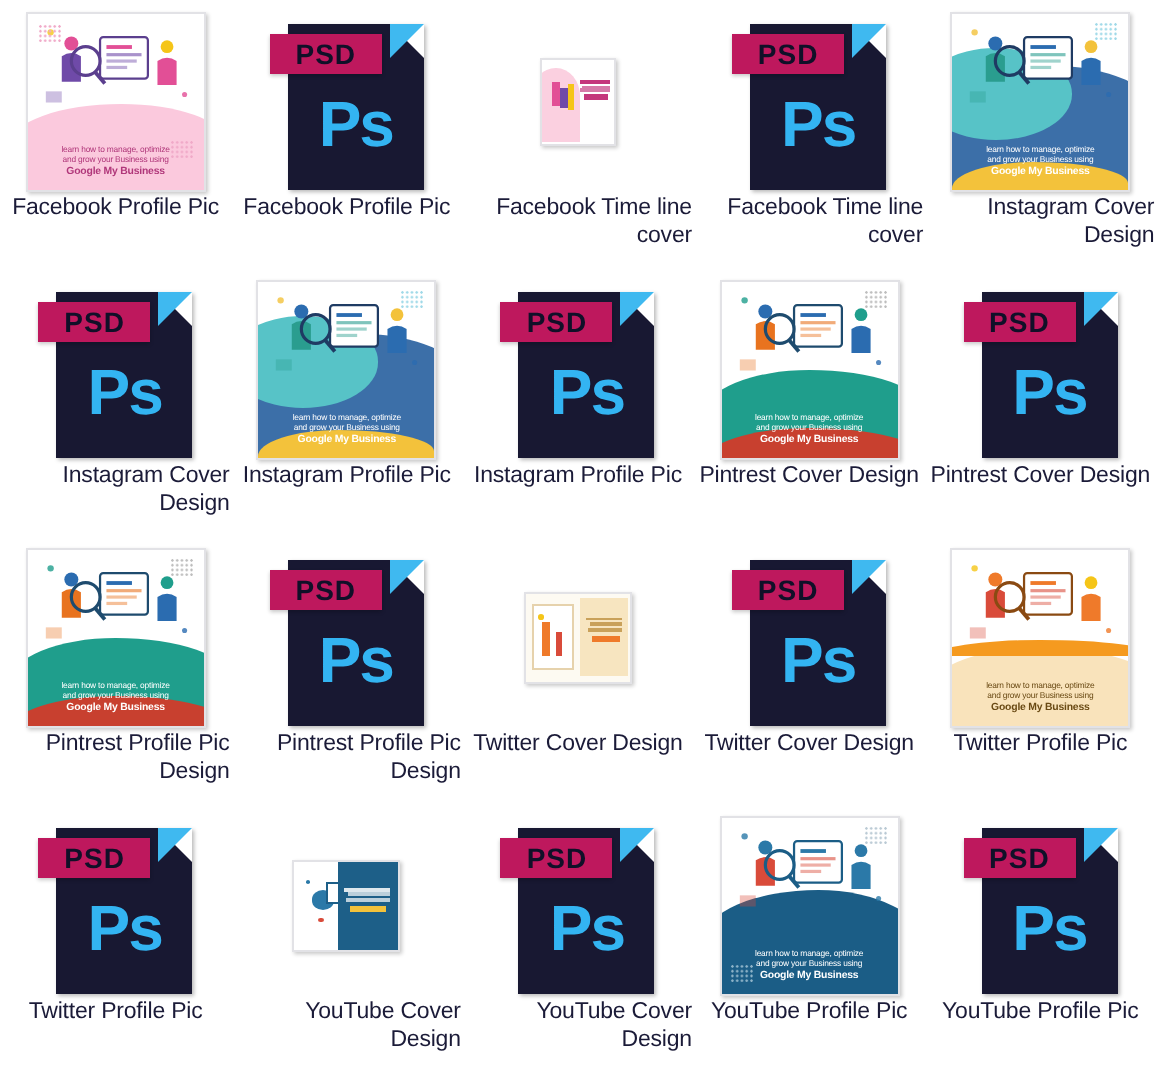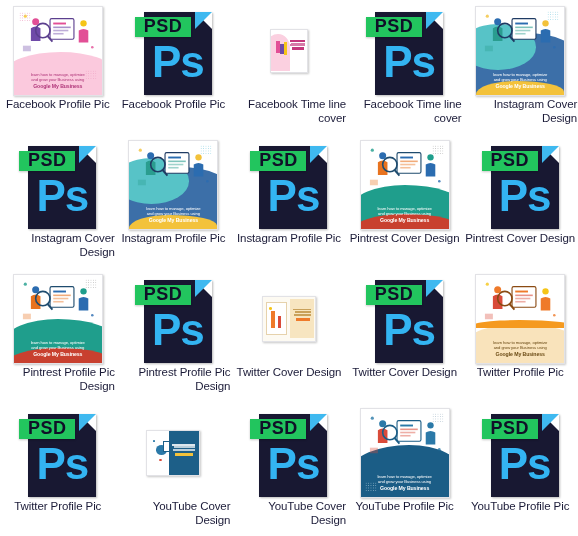--- a/index.html
+++ b/index.html
@@ -62,35 +62,35 @@
     position:absolute;right:0px;top:5px;
     width:0;height:0;
     border-left:17px solid #3fb9f0;
     border-bottom:17px solid transparent;
   }
   .psd-ps{
     position:absolute;left:9px;top:5px;
     width:68px;height:83px;
     display:flex;align-items:center;justify-content:center;
     color:#33b4f2;
-    font-size:44px;
+    font-size:32px;
     font-weight:bold;
     letter-spacing:-1px;
     padding-top:18px;
     box-sizing:border-box;
     font-family:"Liberation Sans","DejaVu Sans",sans-serif;
     text-align:center;
   }
   .psd-banner{
     position:absolute;left:0px;top:10px;
     width:56px;height:20px;
-    background:#22c55e;
+    background:#be185d;
     display:flex;align-items:center;justify-content:center;
     color:#101028;
-    font-size:18px;font-weight:bold;
+    font-size:14px;font-weight:bold;
     letter-spacing:0.5px;
     box-shadow:0 1px 2px rgba(0,0,0,0.22);
   }
 
   
   .pic-thumb{
     position:relative;
     background:#fff;
     border:1px solid #e2e2e6;
     box-shadow:1px 1px 2px rgba(0,0,0,0.22);

